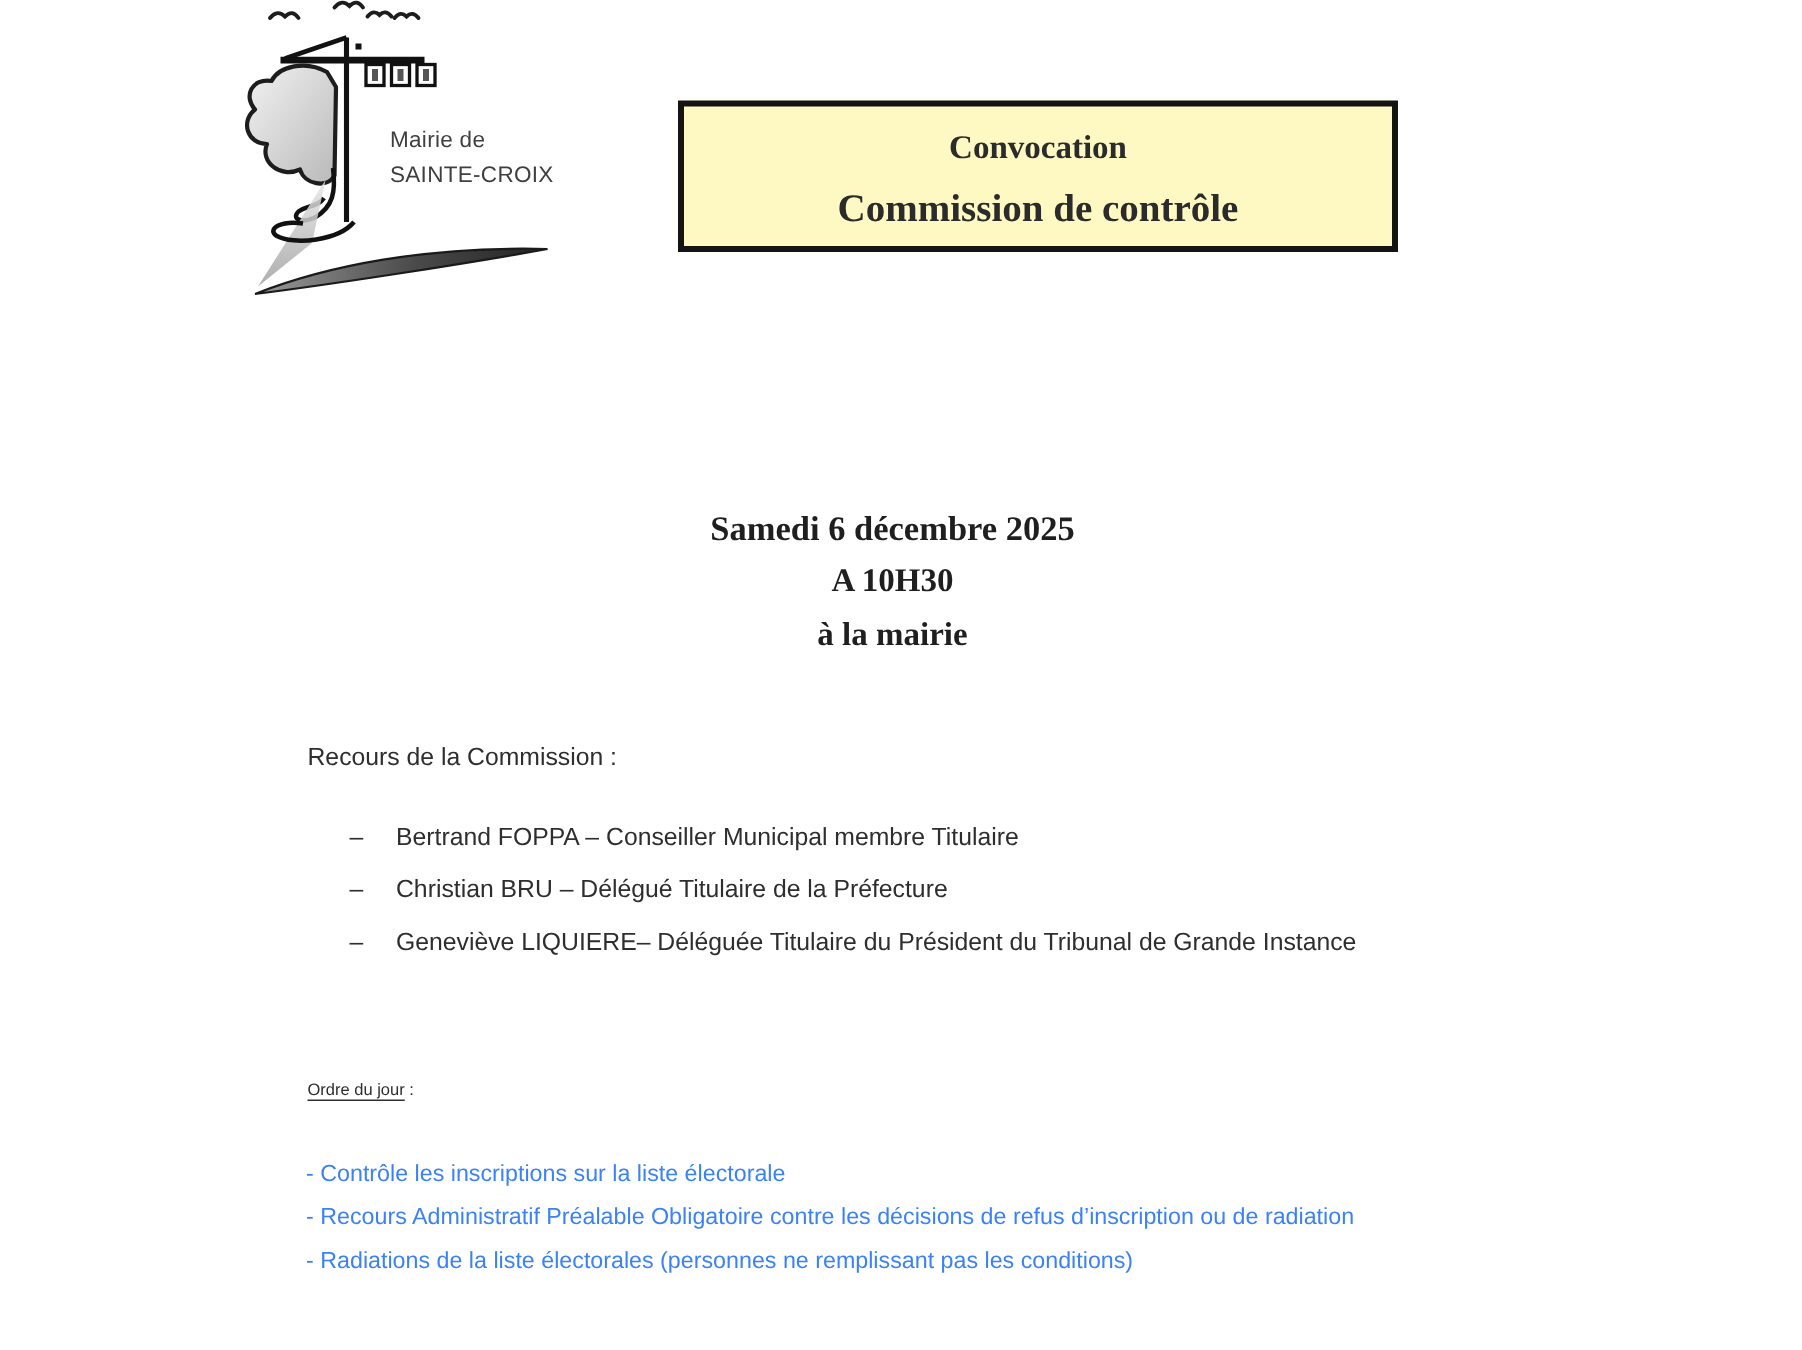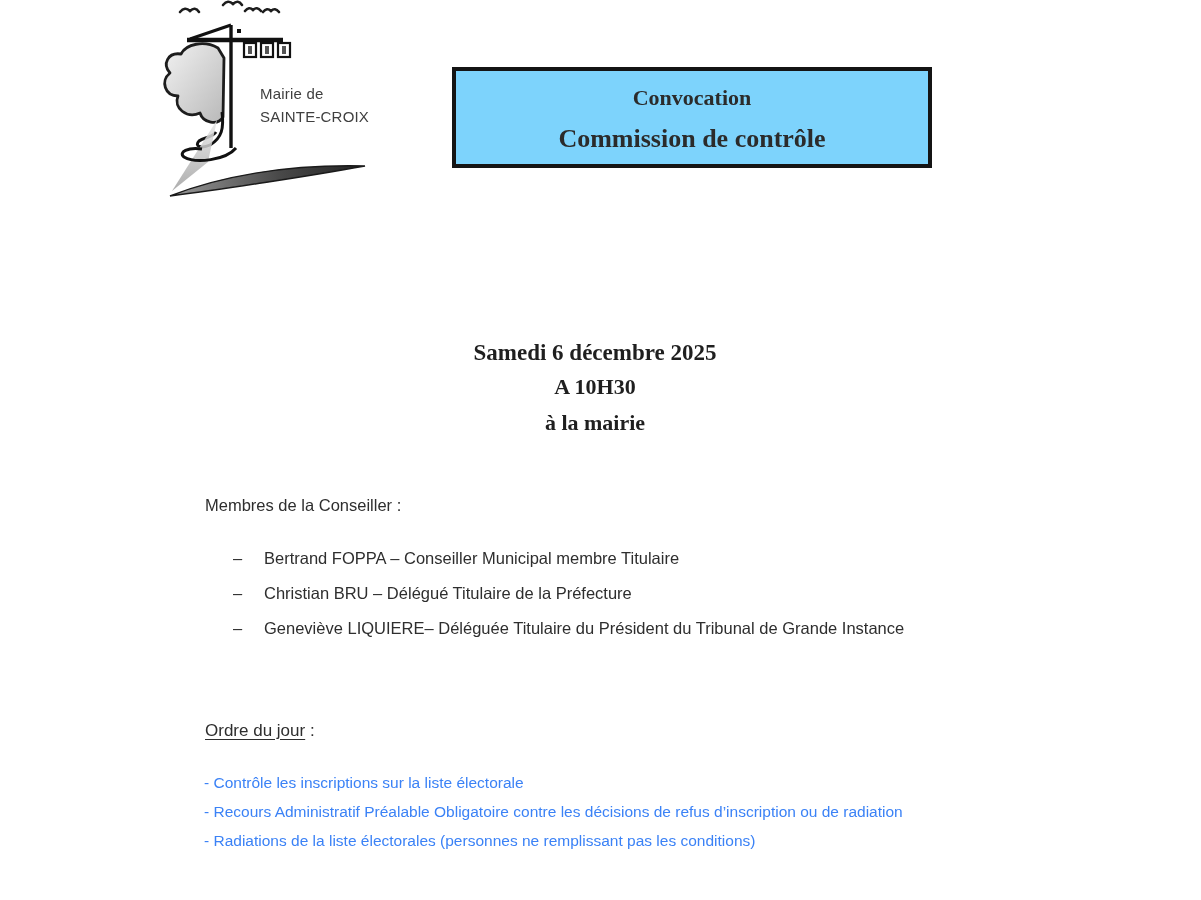--- a/index.html
+++ b/index.html
@@ -19,21 +19,21 @@
     position: absolute; left: 260px; top: 82px;
     font-size: 15px; line-height: 23px; color: #3f3f3f;
     letter-spacing: 0.2px;
   }
 
   
   .title-box {
     position: absolute; left: 452px; top: 67px;
     width: 472px; height: 93px;
     border: 4px solid #141414;
-    background: #7dd3fc;
+    background: #fef9c3;
     text-align: center;
     font-family: "Liberation Serif", serif;
     font-weight: bold;
     color: #2b2b2b;
   }
   .title-line1 { margin-top: 14px; font-size: 22px; }
   .title-line2 { margin-top: 13px; font-size: 26px; }
 
   
   .event {
@@ -56,21 +56,21 @@
   .member-item {
     display: flex; align-items: flex-start;
     font-size: 16.5px; line-height: 19px;
     margin-bottom: 16px; color: #2e2e2e;
   }
   .member-dash { width: 31px; flex: 0 0 31px; }
 
   
   .agenda-heading {
     position: absolute; left: 205px; top: 721px;
-    font-size: 17px; color: #2e2e2e;
+    font-size: 11px; color: #2e2e2e;
   }
   .agenda-heading .u { text-decoration: underline; text-underline-offset: 3px; }
   .agenda-list {
     position: absolute; left: 204px; top: 770px;
     width: 740px; font-size: 15.5px; line-height: 26px; color: #3b82f6;
   }
   .agenda-item { padding-left: 10px; text-indent: -10px; margin-bottom: 3px; }
 </style>
 </head>
 <body>
@@ -140,21 +140,21 @@
     <div class="title-line1">Convocation</div>
     <div class="title-line2">Commission de contrôle</div>
   </div>
 
   <div class="event">
     <div class="event-date">Samedi 6 décembre 2025</div>
     <div class="event-time">A 10H30</div>
     <div class="event-place">à la mairie</div>
   </div>
 
-  <div class="members-heading">Membres de la Conseiller :</div>
+  <div class="members-heading">Recours de la Commission :</div>
   <div class="member-list">
     <div class="member-item">
       <span class="member-dash">–</span>
       <span>Bertrand FOPPA – Conseiller Municipal membre Titulaire</span>
     </div>
     <div class="member-item">
       <span class="member-dash">–</span>
       <span>Christian BRU – Délégué Titulaire de la Préfecture</span>
     </div>
     <div class="member-item">

